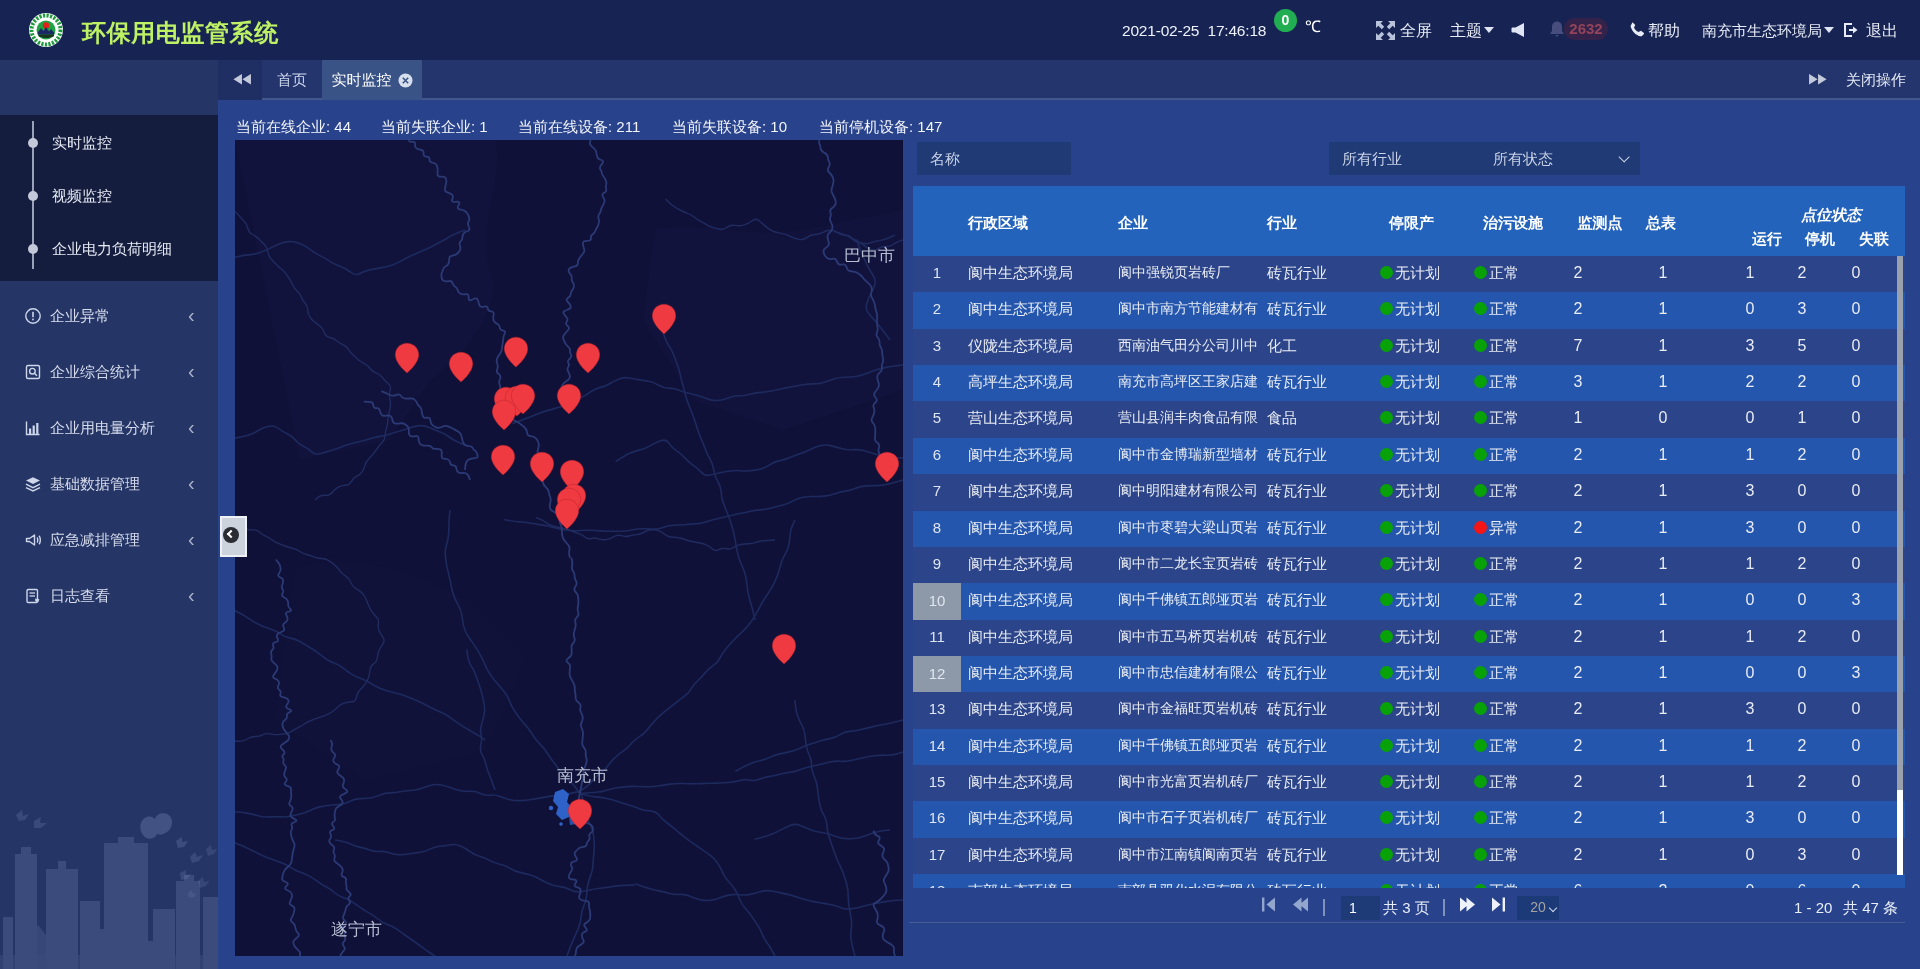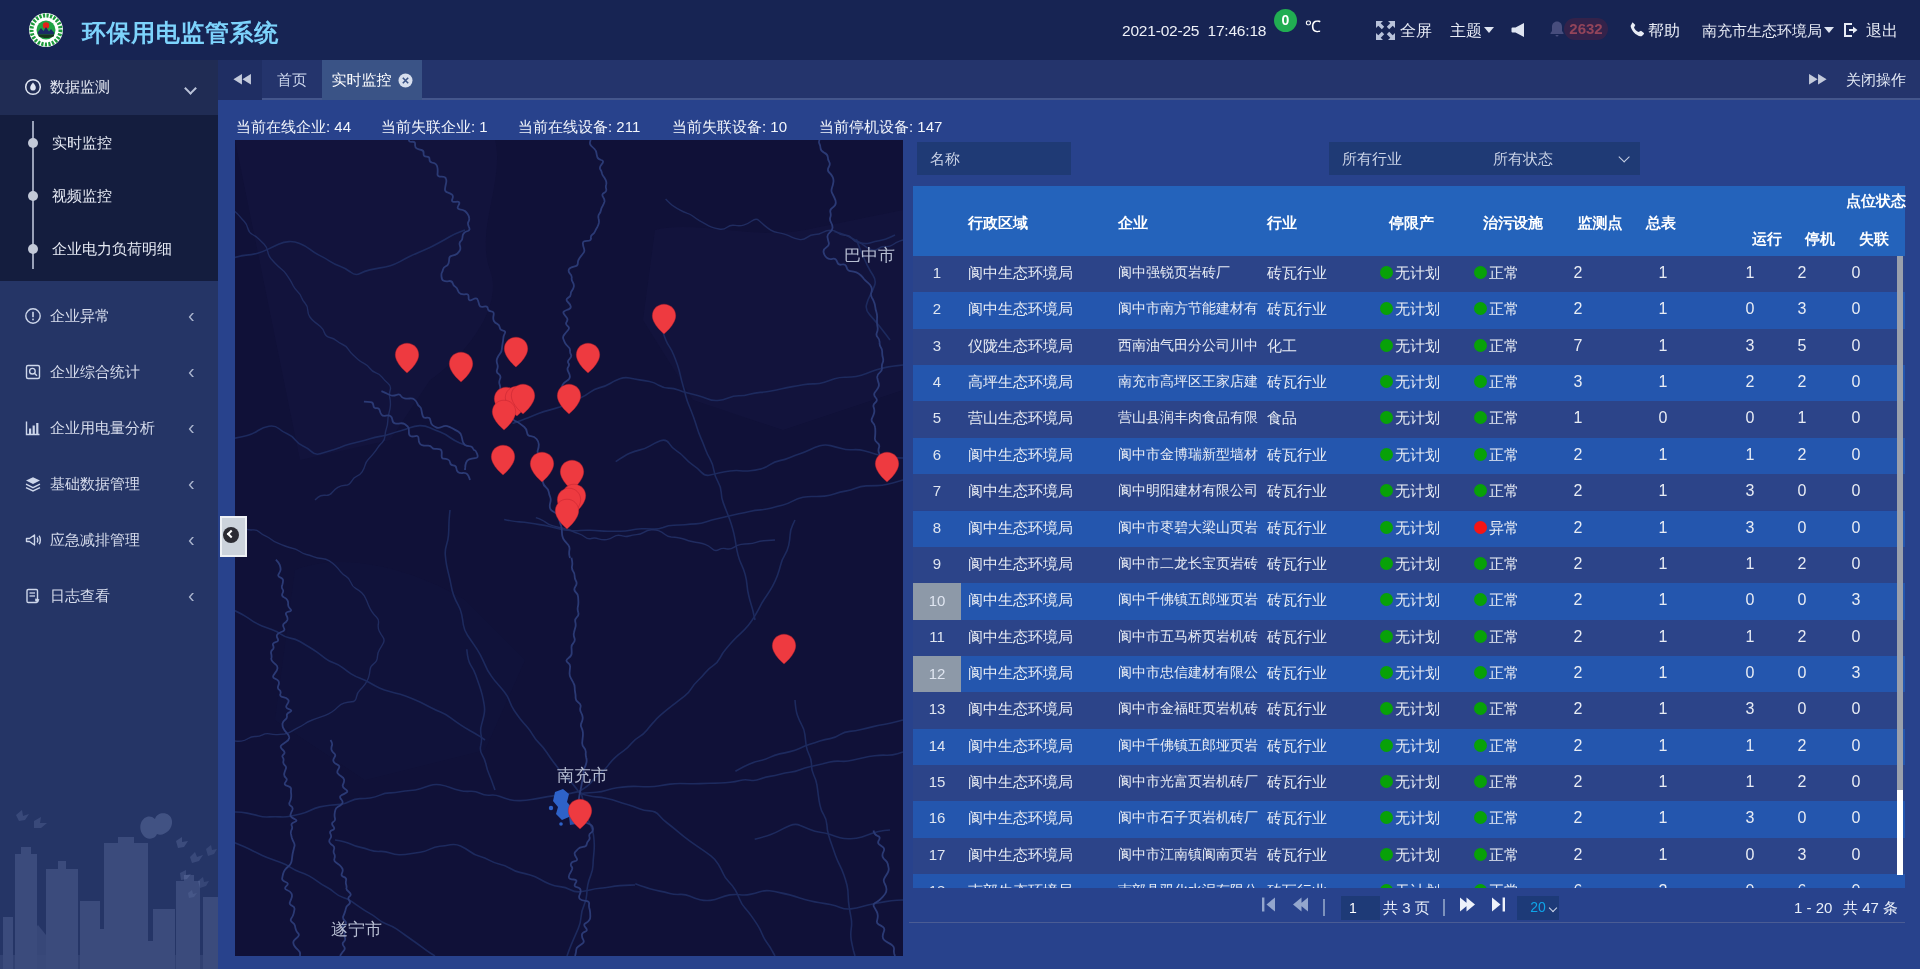--- a/index.html
+++ b/index.html
@@ -3,21 +3,21 @@
 <meta charset="utf-8">
 <title>环保用电监管系统</title>
 <style>
 *{margin:0;padding:0;box-sizing:border-box;font-family:"Liberation Sans",sans-serif}
 html,body{width:1920px;height:969px;overflow:hidden;background:#28428c;position:relative}
 .abs{position:absolute}
 
 
 #hdr{position:absolute;left:0;top:0;width:1920px;height:60px;background:#172453}
 #logo{position:absolute;left:29px;top:13px}
-#title{position:absolute;left:82px;top:17px;font-size:24px;font-weight:bold;color:#7dd3fc;letter-spacing:0.6px}
+#title{position:absolute;left:82px;top:17px;font-size:24px;font-weight:bold;color:#bef264;letter-spacing:0.6px}
 #hdate{position:absolute;left:1122px;top:22px;font-size:15.5px;letter-spacing:-0.2px;color:#eef1f8}
 #tempb{position:absolute;left:1274px;top:9px;width:23px;height:23px;border-radius:50%;background:#21ad52;color:#fff;font-size:14px;font-weight:bold;text-align:center;line-height:23px}
 #tempc{position:absolute;left:1305px;top:15px;font-size:16px;color:#fff}
 .hit{position:absolute;top:21px;font-size:16px;color:#e8ecf6}
 #fsico{left:1376px;top:21px}
 #fstxt{left:1400px}
 #thtxt{left:1450px}
 #thcaret{left:1484px;top:27px;width:0;height:0;border-left:5px solid transparent;border-right:5px solid transparent;border-top:6px solid #dfe5f2}
 #mute{left:1510px;top:23px;width:14px;height:14px}
 #bell{left:1549px;top:20px}
@@ -78,21 +78,21 @@
 
 #thead{position:absolute;left:0;top:44px;width:992px;height:70px;background:#2463bb;color:#fff;font-weight:bold;font-size:15px}
 #thead span{position:absolute;white-space:nowrap}
 .h1{left:55px;top:28px}
 .h2{left:205px;top:28px}
 .h3{left:354px;top:28px}
 .h4{left:476px;top:28px}
 .h5{left:570px;top:28px}
 .h6{left:652px;width:70px;top:28px;text-align:center}
 .h7{left:733px;width:70px;top:28px;text-align:left}
-.hps{left:843px;width:150px;top:6px;text-align:right;}
+.hps{left:843px;width:150px;top:20px;text-align:center;font-style:italic}
 .h8{left:824px;width:60px;top:44px;text-align:center}
 .h9{left:877px;width:60px;top:44px;text-align:center}
 .h10{left:931px;width:60px;top:44px;text-align:center}
 
 #tbody{position:absolute;left:0;top:0;width:992px;height:746px;overflow:hidden}
 .rw{position:absolute;left:0;width:992px;height:36.35px;font-size:15px;color:#e8ecf4}
 .rw.odd{background:#2c4489}
 .rw.even{background:#2456ae}
 .rw span{position:absolute;top:8px;white-space:nowrap;overflow:hidden}
 .cn{left:0;width:48px;text-align:center;color:#dfe5f0}
@@ -111,21 +111,21 @@
 .dg{background:#08a108}
 .dr{background:#f51515}
 
 #sbar{position:absolute;left:984px;top:114px;width:6px;height:619px;background:#9aa0ac}
 #sthumb{position:absolute;left:984px;top:648px;width:6px;height:85px;background:#fff}
 
 #pager{position:absolute;left:0;top:746px;width:992px;height:39px;color:#e8eef8;font-size:15px}
 #pager .pi{position:absolute;top:9px}
 #pager .sep{position:absolute;top:11px;width:1.5px;height:17px;background:#7d92bd}
 #pgin{position:absolute;left:428px;top:8px;width:39px;height:24px;background:#1e3a77;color:#fff;text-align:left;padding-left:8px;line-height:24px;font-size:14px}
-#pgsel{position:absolute;left:604px;top:8px;width:42px;height:24px;background:#1d3a78;color:#0ea5e9;text-align:center;line-height:23px;font-size:14px}
+#pgsel{position:absolute;left:604px;top:8px;width:42px;height:24px;background:#1d3a78;color:#a3a3a3;text-align:center;line-height:23px;font-size:14px}
 #pgsel .car{position:absolute;right:3px;top:9px;width:6px;height:6px;border-right:1.4px solid #cfd8ea;border-bottom:1.4px solid #cfd8ea;transform:rotate(45deg)}
 .ptxt{position:absolute;top:11px}
 </style>
 </head>
 <body>
 
 <div id="hdr">
   <svg id="logo" width="34" height="34" viewBox="0 0 34 34">
     <circle cx="17" cy="17" r="17" fill="#fff"></circle>
     <circle cx="17" cy="17" r="14.5" fill="none" stroke="#1d9a3c" stroke-width="4" stroke-dasharray="2.2 1.4"></circle>
@@ -164,28 +164,20 @@
   <div class="hit" id="orgtxt">南充市生态环境局</div>
   <div class="abs" id="orgcaret"></div>
   <svg class="hit" id="exico" width="17" height="16" viewBox="0 0 17 16">
       <path d="M1 1h8v2H3v10h6v2H1z" fill="#e8ecf6"></path>
       <path d="M10 4.5 14.5 8 10 11.5V9H6V7h4z" fill="#e8ecf6"></path>
     </svg>
   <div class="hit" id="extxt">退出</div>
 </div>
 
 <div id="side">
-  <div id="smTop">
-    <span class="mic"><svg width="18" height="18" viewBox="0 0 18 18">
-          <circle cx="9" cy="9" r="7.3" fill="none" stroke="#dfe5f2" stroke-width="1.5"></circle>
-          <path d="M9 4.5c1.8 2.2 2.8 3.7 2.8 5.2a2.8 2.8 0 11-5.6 0c0-1.5 1-3 2.8-5.2z" fill="#dfe5f2"></path>
-        </svg></span>
-    <span class="mlb">数据监测</span>
-    <span class="mch2"></span>
-  </div>
   <div id="smBlock">
     <div class="rail"></div>
     <div class="sub" style="top:19px"><span class="dot"></span>实时监控</div>
     <div class="sub" style="top:72px"><span class="dot"></span>视频监控</div>
     <div class="sub" style="top:125px"><span class="dot"></span>企业电力负荷明细</div>
   </div>
 <div class="mi" style="top:228px">
       <span class="mic"><svg width="18" height="18" viewBox="0 0 18 18">
           <circle cx="9" cy="9" r="7.2" fill="none" stroke="#cdd6ea" stroke-width="1.4"></circle>
           <rect x="8.2" y="4.8" width="1.6" height="5.4" fill="#cdd6ea"></rect>

